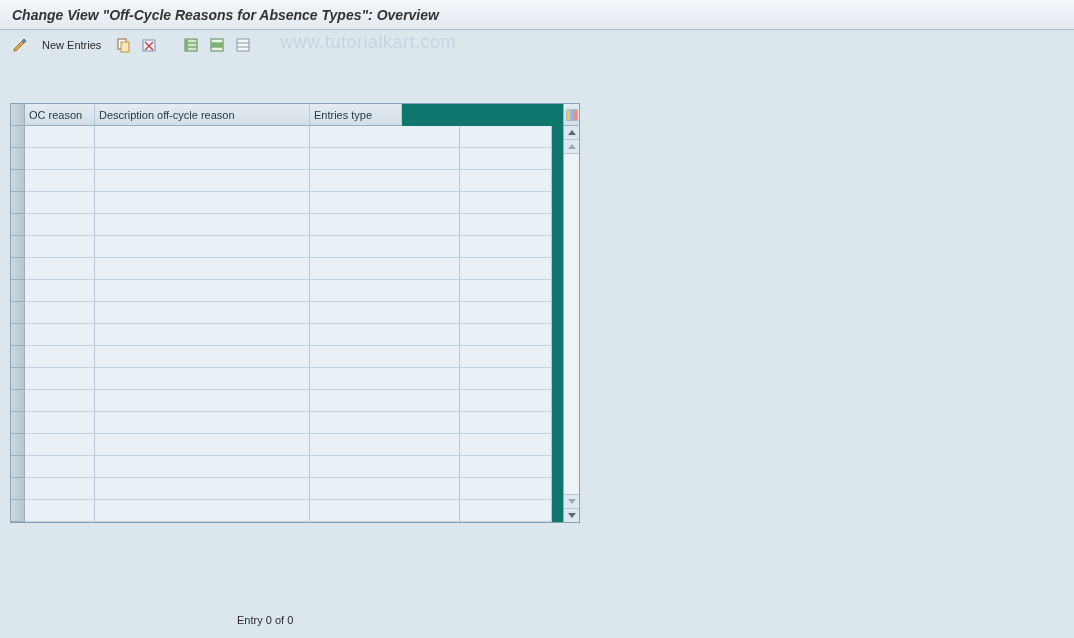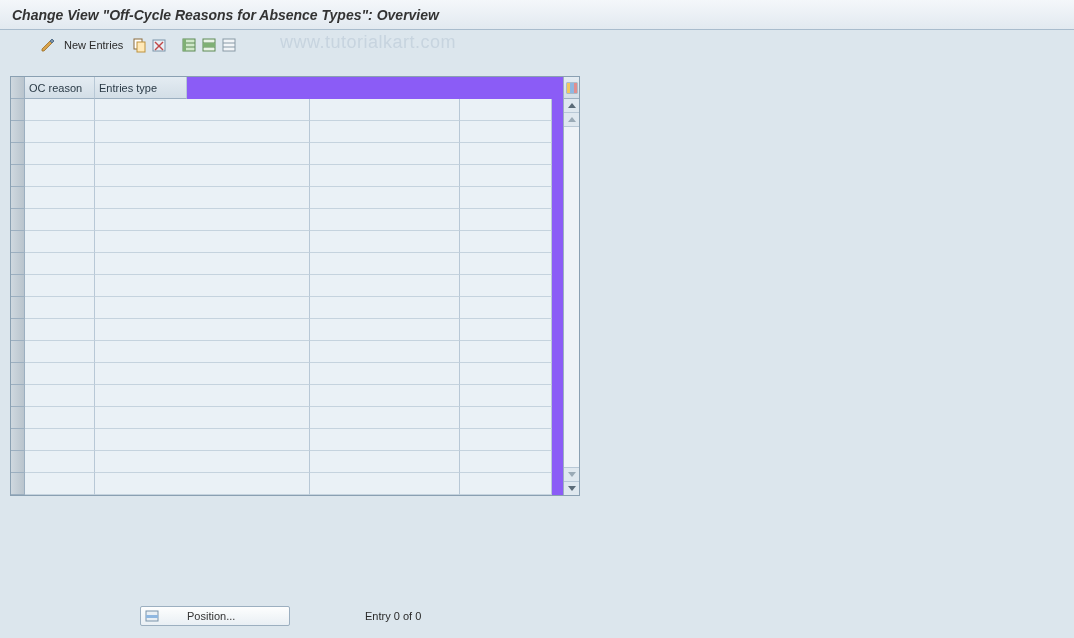--- a/index.html
+++ b/index.html
@@ -22,24 +22,24 @@
   }
   .title-text {
     font-weight: bold;
     font-style: italic;
     font-size: 14px;
     color: #333;
   }
   .toolbar {
     display: flex;
     align-items: center;
+    gap: 6px;
     padding: 4px 10px;
     height: 30px;
     position: relative;
-    margin-left: 28px;
   }
   .toolbar-btn {
     display: inline-flex;
     align-items: center;
     justify-content: center;
     width: 20px;
     height: 20px;
     cursor: pointer;
   }
   .toolbar-text-btn {
@@ -65,21 +65,22 @@
     letter-spacing: 0.5px;
     pointer-events: none;
   }
   .content {
     padding: 16px 10px 10px 10px;
   }
   .grid-wrapper {
     display: flex;
     width: 570px;
     border: 1px solid #8aa0b2;
-    background: #8b5cf6;
+    background: #0f766e;
+    margin-top: 27px;
   }
   .grid-main { flex: 1; }
   .grid-header-row, .grid-row {
     display: flex;
     height: 22px;
   }
   .grid-rowhandle {
     width: 14px;
     background: linear-gradient(to right, #cfd8df, #b9c4cd);
     border-right: 1px solid #9cafc0;
@@ -157,21 +158,21 @@
     border-radius: 2px;
     display: flex;
     align-items: center;
     cursor: pointer;
     font-size: 11px;
     color: #333;
     padding-left: 4px;
     gap: 28px;
   }
   .entry-text {
-    margin-left: 65px;
+    margin-left: 97px;
     color: #2a2a2a;
   }
   
   svg { display: block; }
 </style>
 </head>
 <body>
 
 <div class="title-bar">
   <span class="title-text">Change View "Off-Cycle Reasons for Absence Types": Overview</span>
@@ -225,20 +226,21 @@
 </div>
 
 <div class="watermark">www.tutorialkart.com</div>
 
 <div class="content">
   <div class="grid-wrapper">
     <div class="grid-main">
       <div class="grid-header-row">
         <div class="grid-rowhandle"></div>
         <div class="grid-cell c-oc">OC reason</div>
+        <div class="grid-cell c-desc">Description off-cycle reason</div>
         <div class="grid-cell c-abs">Entries type</div>
       </div>
       <div id="grid-body">
           <div class="grid-row">
             <div class="grid-rowhandle"></div>
             <div class="grid-cell c-oc"></div>
             <div class="grid-cell c-desc"></div>
             <div class="grid-cell c-ps"></div>
             <div class="grid-cell c-abs"></div>
           </div>
@@ -383,21 +385,14 @@
           <div class="arrow-down" style="border-top-color:#9aaab6"></div>
         </div>
       <div class="scroll-btn bot">
           <div class="arrow-down"></div>
         </div>
     </div>
   </div>
 </div>
 
 <div class="bottom-bar">
-  <div class="pos-btn">
-    <svg width="14" height="14">
-      <rect x="1" y="2" width="12" height="10" fill="#e9eff4" stroke="#7a93aa"></rect>
-      <rect x="1" y="6" width="12" height="3" fill="#8fb7e0"></rect>
-    </svg>
-    <span>Position...</span>
-  </div>
   <span class="entry-text">Entry 0 of 0</span>
 </div>
 
 </body></html>

